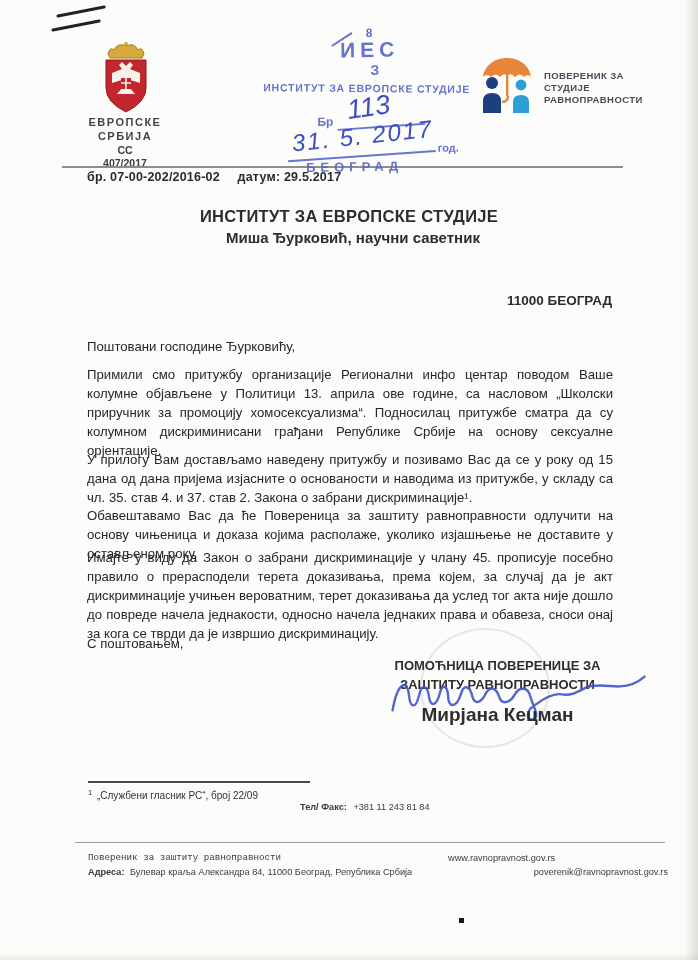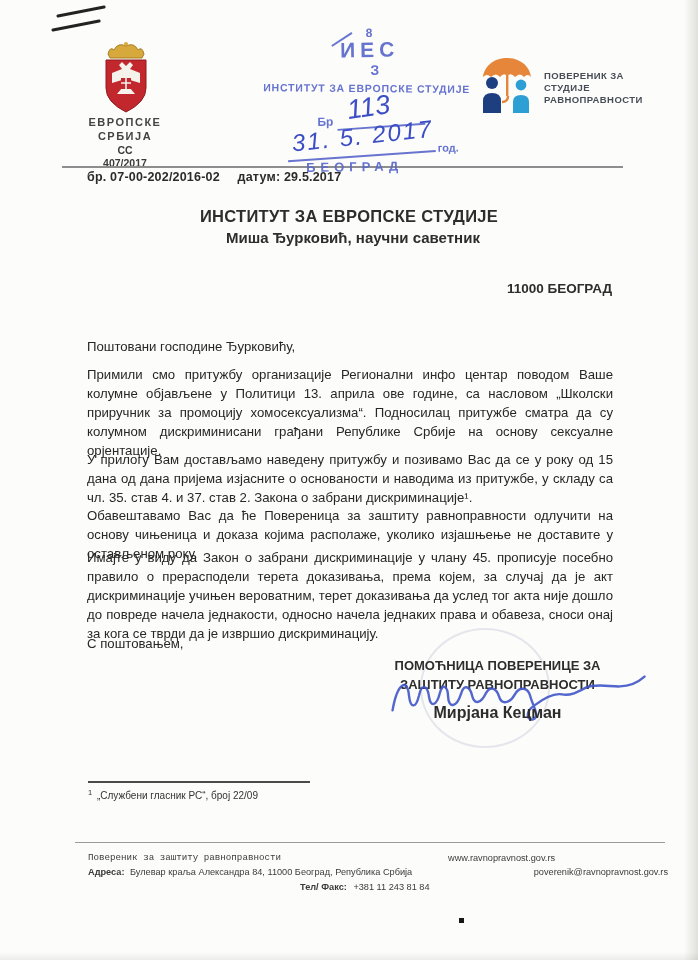--- a/index.html
+++ b/index.html
@@ -35,26 +35,26 @@
                letter-spacing:.8px; transform:rotate(1.5deg); opacity:.85; }
   .stamp-line { position:absolute; height:1.6px; background:#4d5cc8; opacity:.85; }
   .iesrow { font-size:21px; font-weight:bold; letter-spacing:5px; opacity:.9; }
 
   
   .cl-text { font-size:9.5px; font-weight:bold; color:#474c57; letter-spacing:.4px; line-height:12px; }
 
   
   .h1 { font-size:16.5px; font-weight:bold; letter-spacing:.3px; }
   .h2 { font-size:15px; font-weight:bold;padding-left:8px; }
-  .addr { font-size:13.5px; font-weight:bold; text-align:right; line-height:18px; }
+  .addr { font-size:13.5px; font-weight:bold; text-align:right; line-height:18px;margin-top:12px; }
   .para { width:526px; left:87px; font-size:13.2px; line-height:19px; text-align:justify; color:#272727; }
   .salut { text-align:left; }
 
   .sig-title { width:215px; text-align:center; font-size:13px; font-weight:bold; line-height:19px; }
-  .sig-name  { width:215px; text-align:center; font-size:16px; font-weight:bold; }
+  .sig-name  { width:215px; text-align:center; font-size:19px; font-weight:bold; }
   .faint-seal { position:absolute; left:420px; top:628px; width:130px; height:120px;
                 border:2px solid rgba(110,120,160,.16); border-radius:50%; }
 
   .fn-text { font-size:10px; color:#333; }
   .fn-text sup { font-size:7.5px; }
 
   .footer-txt { font-size:9.2px; color:#3b3b3b; line-height:14px; }
   .b { font-weight:bold; }
 
   .dot { position:absolute; width:5px; height:5px; background:#161616; }
@@ -152,21 +152,21 @@
   <div class="abs sig-name" style="left:390px; top:704px;">Мирјана Кецман</div>
 
   <div class="rule" style="left:88px; top:781px; width:222px; background:#4a4a4a;"></div>
   <div class="abs fn-text" style="left:88px; top:788px;">
     <sup>1</sup>
     <span style="margin-left:2px;">„Службени гласник РС“, број 22/09</span>
   </div>
 
   <div class="rule" style="left:75px; top:842px; width:590px; height:1px; background:#9a9a9a;"></div>
   <div class="abs footer-txt" style="left:88px; top:851px;font-family:Liberation Mono, monospace;">Повереник за заштиту равноправности</div>
-  <div class="abs footer-txt" style="left:300px; top:880px;">
+  <div class="abs footer-txt" style="left:300px; top:800px;">
     <span class="b">Тел/ Факс:</span>
     <span style="margin-left:4px;">+381 11 243 81 84</span>
   </div>
   <div class="abs footer-txt" style="left:448px; top:851px; width:220px; text-align:left;">www.ravnopravnost.gov.rs</div>
   <div class="abs footer-txt" style="left:88px; top:865px;">
     <span class="b">Адреса:</span>
     <span style="margin-left:3px;">Булевар краља Александра 84, 11000 Београд, Република Србија</span>
   </div>
   <div class="abs footer-txt" style="left:448px; top:865px; width:220px; text-align:right;">poverenik@ravnopravnost.gov.rs</div>
 

